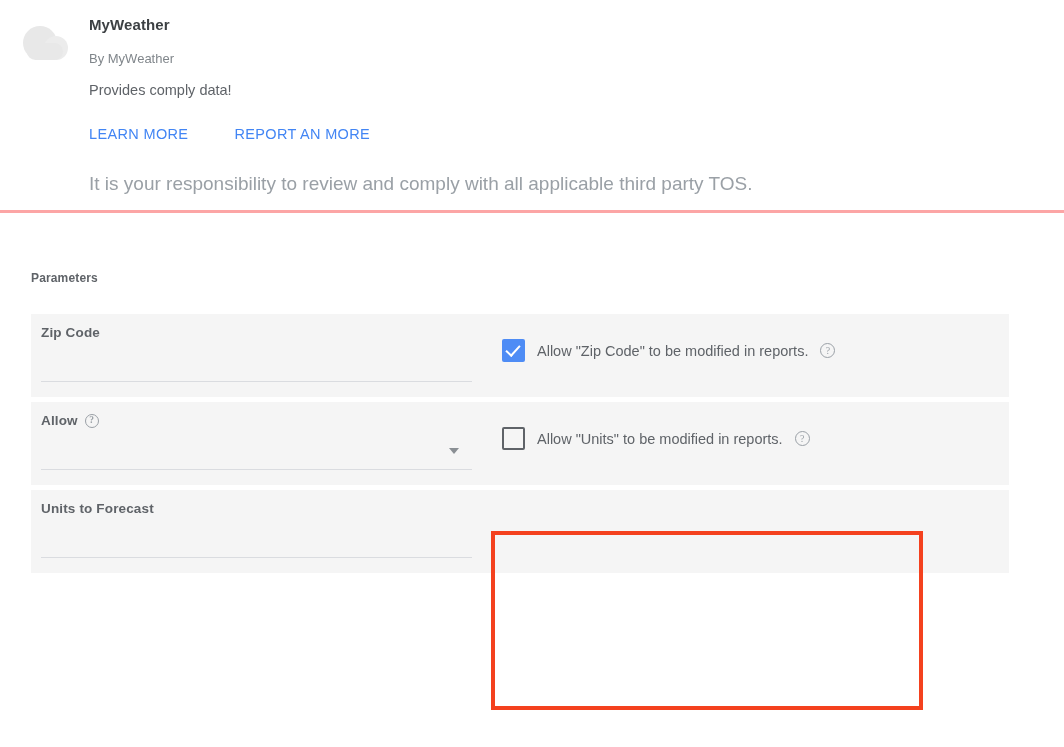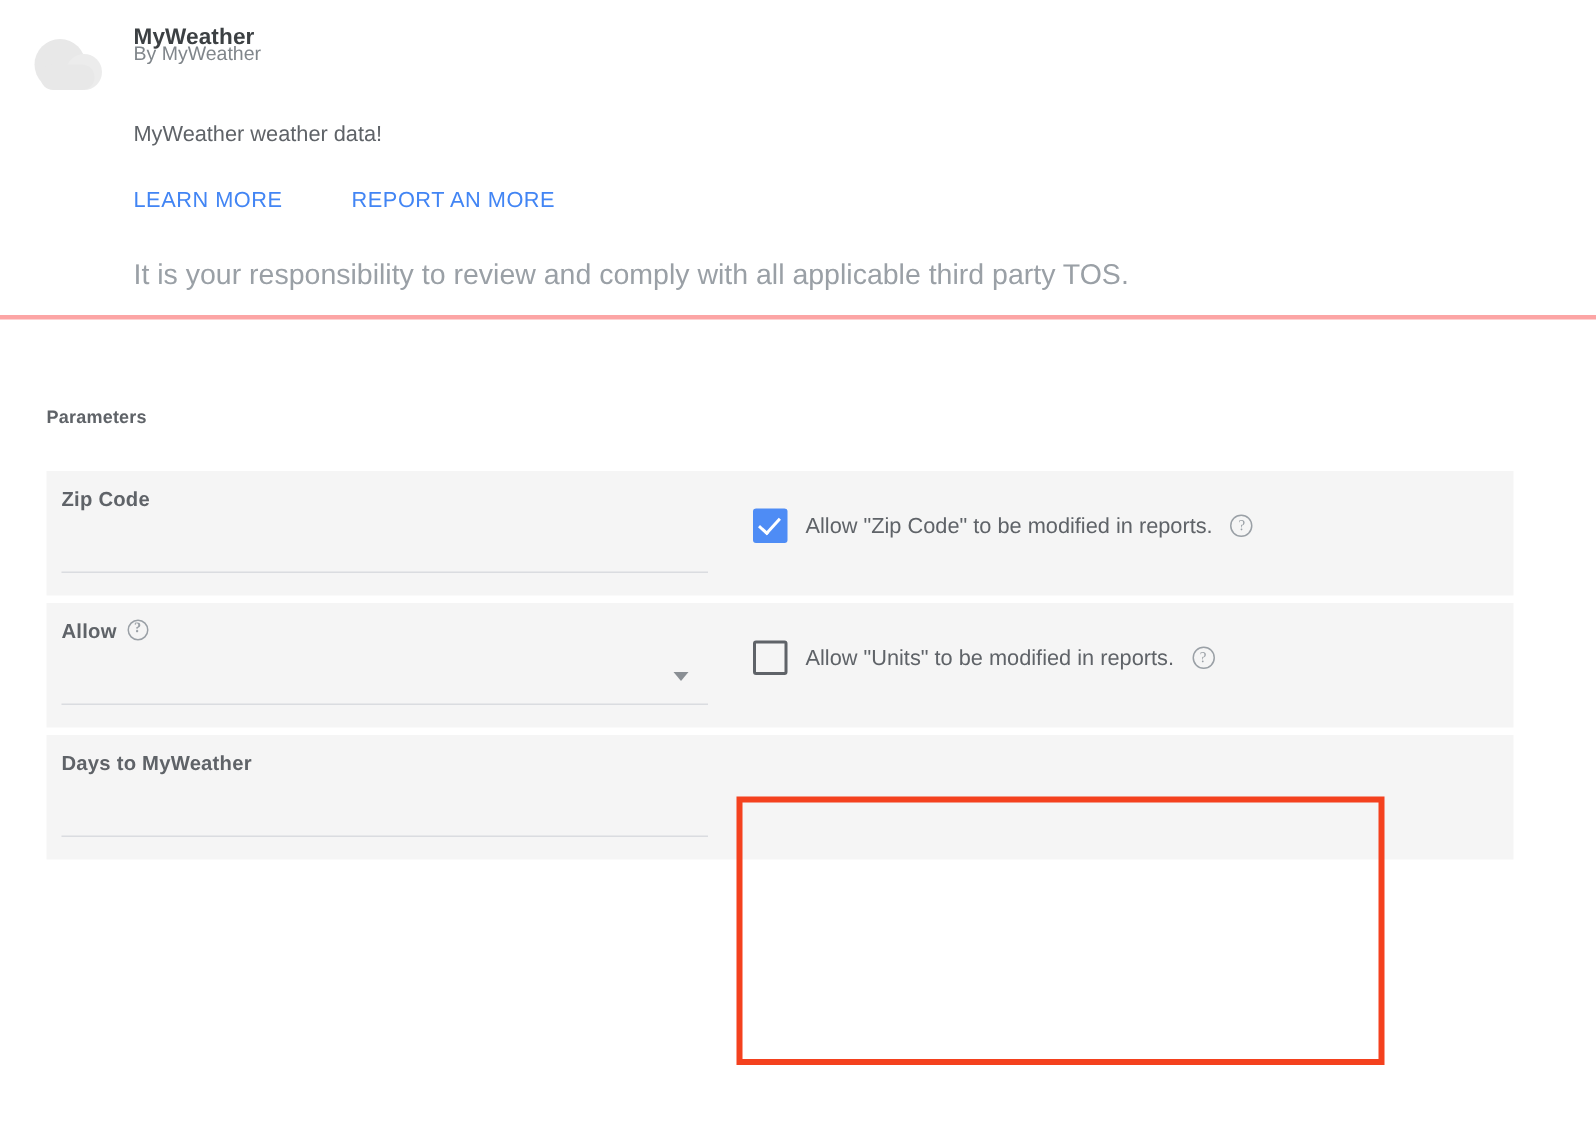--- a/index.html
+++ b/index.html
@@ -72,21 +72,21 @@
     left: 89px;
     top: 16px;
     font-size: 15px;
     font-weight: bold;
     color: #3c4043;
     letter-spacing: 0.1px;
   }
   .app-author {
     position: absolute;
     left: 89px;
-    top: 28px;
+    top: 51px;
     font-size: 13px;
     color: #80868b;
   }
   .app-desc {
     position: absolute;
     left: 89px;
     top: 82px;
     font-size: 14.5px;
     color: #5f6368;
   }
@@ -149,20 +149,21 @@
   }
   .param-label {
     position: absolute;
     left: 10px;
     top: 11px;
     font-size: 13.5px;
     font-weight: bold;
     color: #5f6368;
     letter-spacing: 0.15px;
     display: flex;
+    align-items: center;
     gap: 7px;
   }
   .field-underline {
     position: absolute;
     left: 10px;
     top: 67px;
     width: 431px;
     height: 1px;
     background: #dadce0;
   }
@@ -272,21 +273,21 @@
   <div class="logo">
     <div class="cloud">
       <div class="puff-a"></div>
       <div class="puff-b"></div>
       <div class="puff-c"></div>
     </div>
   </div>
 
   <div class="app-title">MyWeather</div>
   <div class="app-author">By MyWeather</div>
-  <div class="app-desc">MyWeather weather data!</div>
+  <div class="app-desc">Provides comply data!</div>
 
   <div class="link-row">
     <span class="text-link">LEARN MORE</span>
     <span class="text-link">REPORT AN MORE</span>
   </div>
 
   <div class="disclaimer">It is your responsibility to review and comply with all applicable third party TOS.</div>
 </div>
 
 <div class="params-section">
@@ -325,21 +326,21 @@
           <div class="checkbox unchecked"></div>
           <span class="allow-text">Allow "Units" to be modified in reports.</span>
           <span class="help-icon">?</span>
         </div>
       </div>
     </div>
 
     <div class="param-row">
       <div class="param-left">
         <div class="param-label">
-          <span>Days to MyWeather</span>
+          <span>Units to Forecast</span>
         </div>
         <div class="field-underline"></div>
       </div>
       <div class="param-right"></div>
     </div>
 
   </div>
 
   <div class="highlight-box"></div>
 

